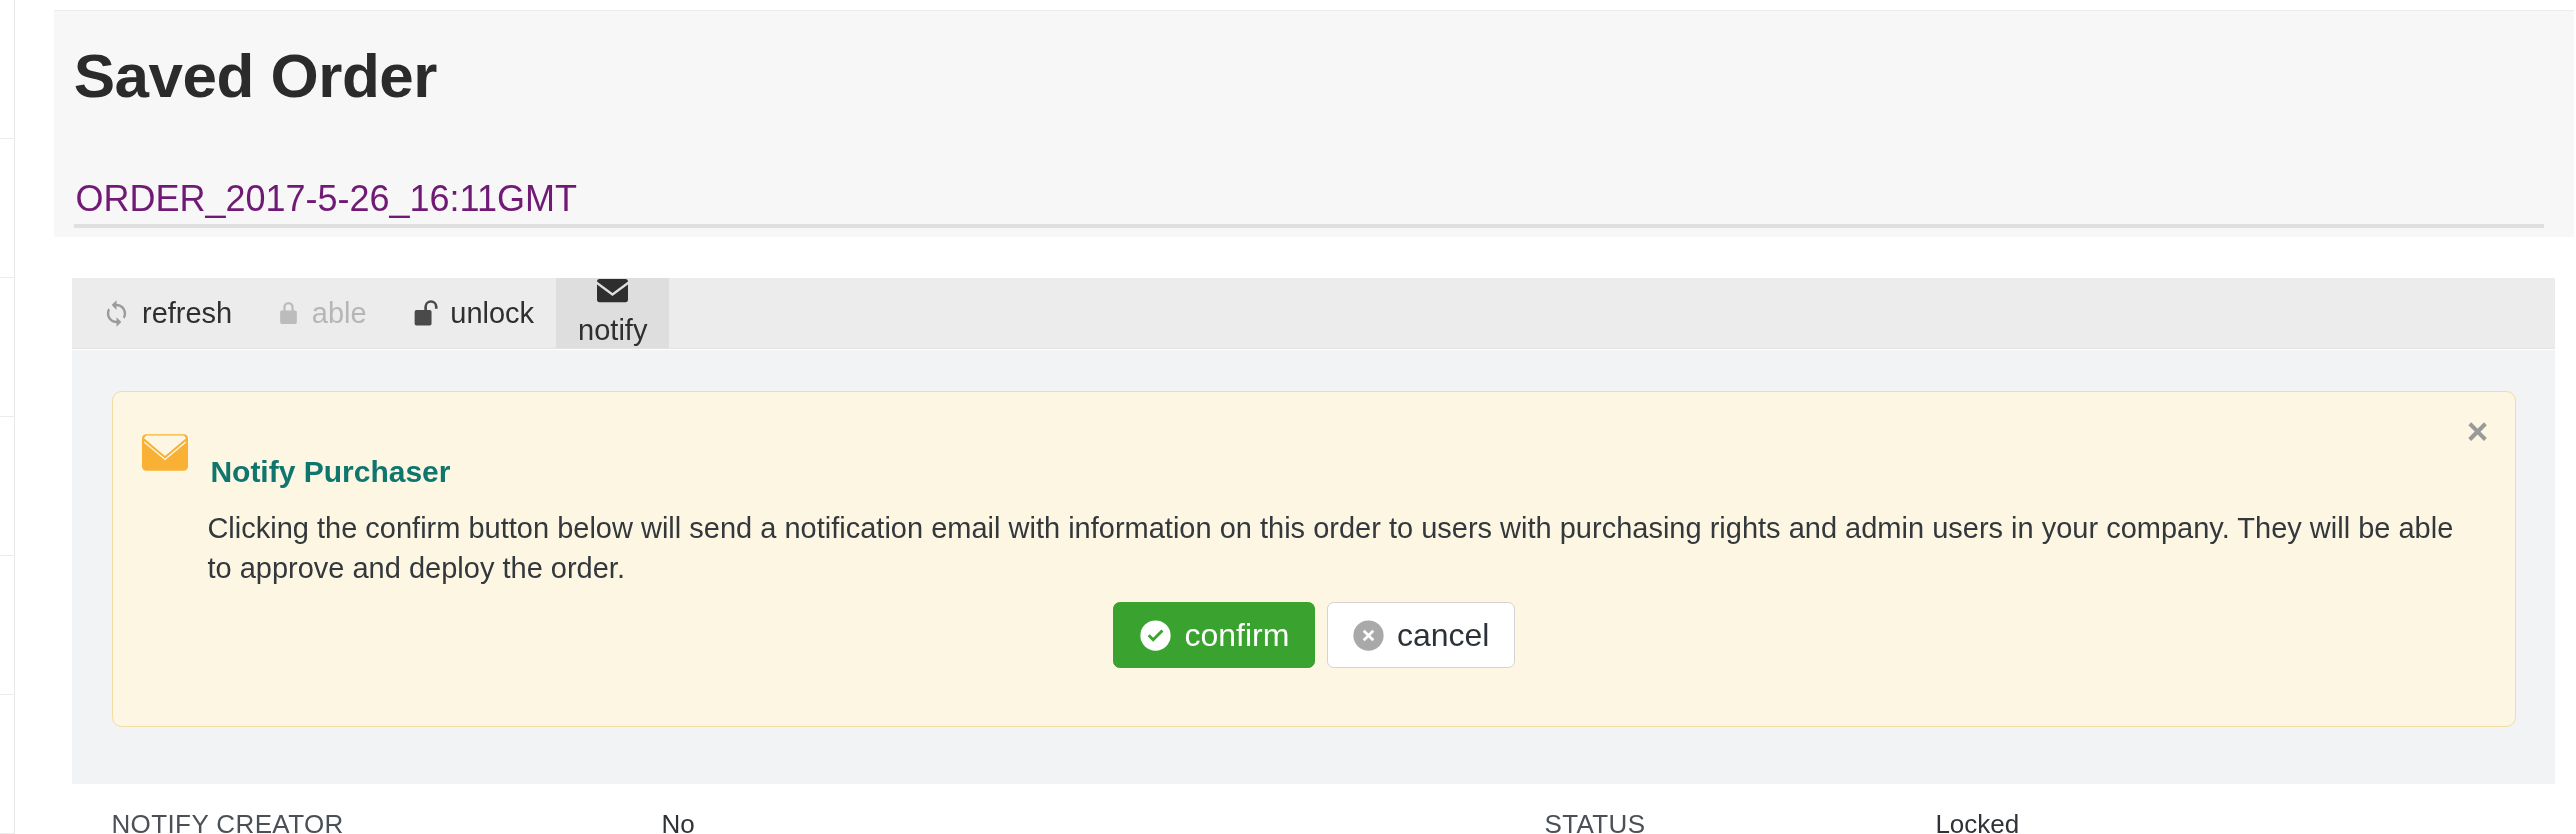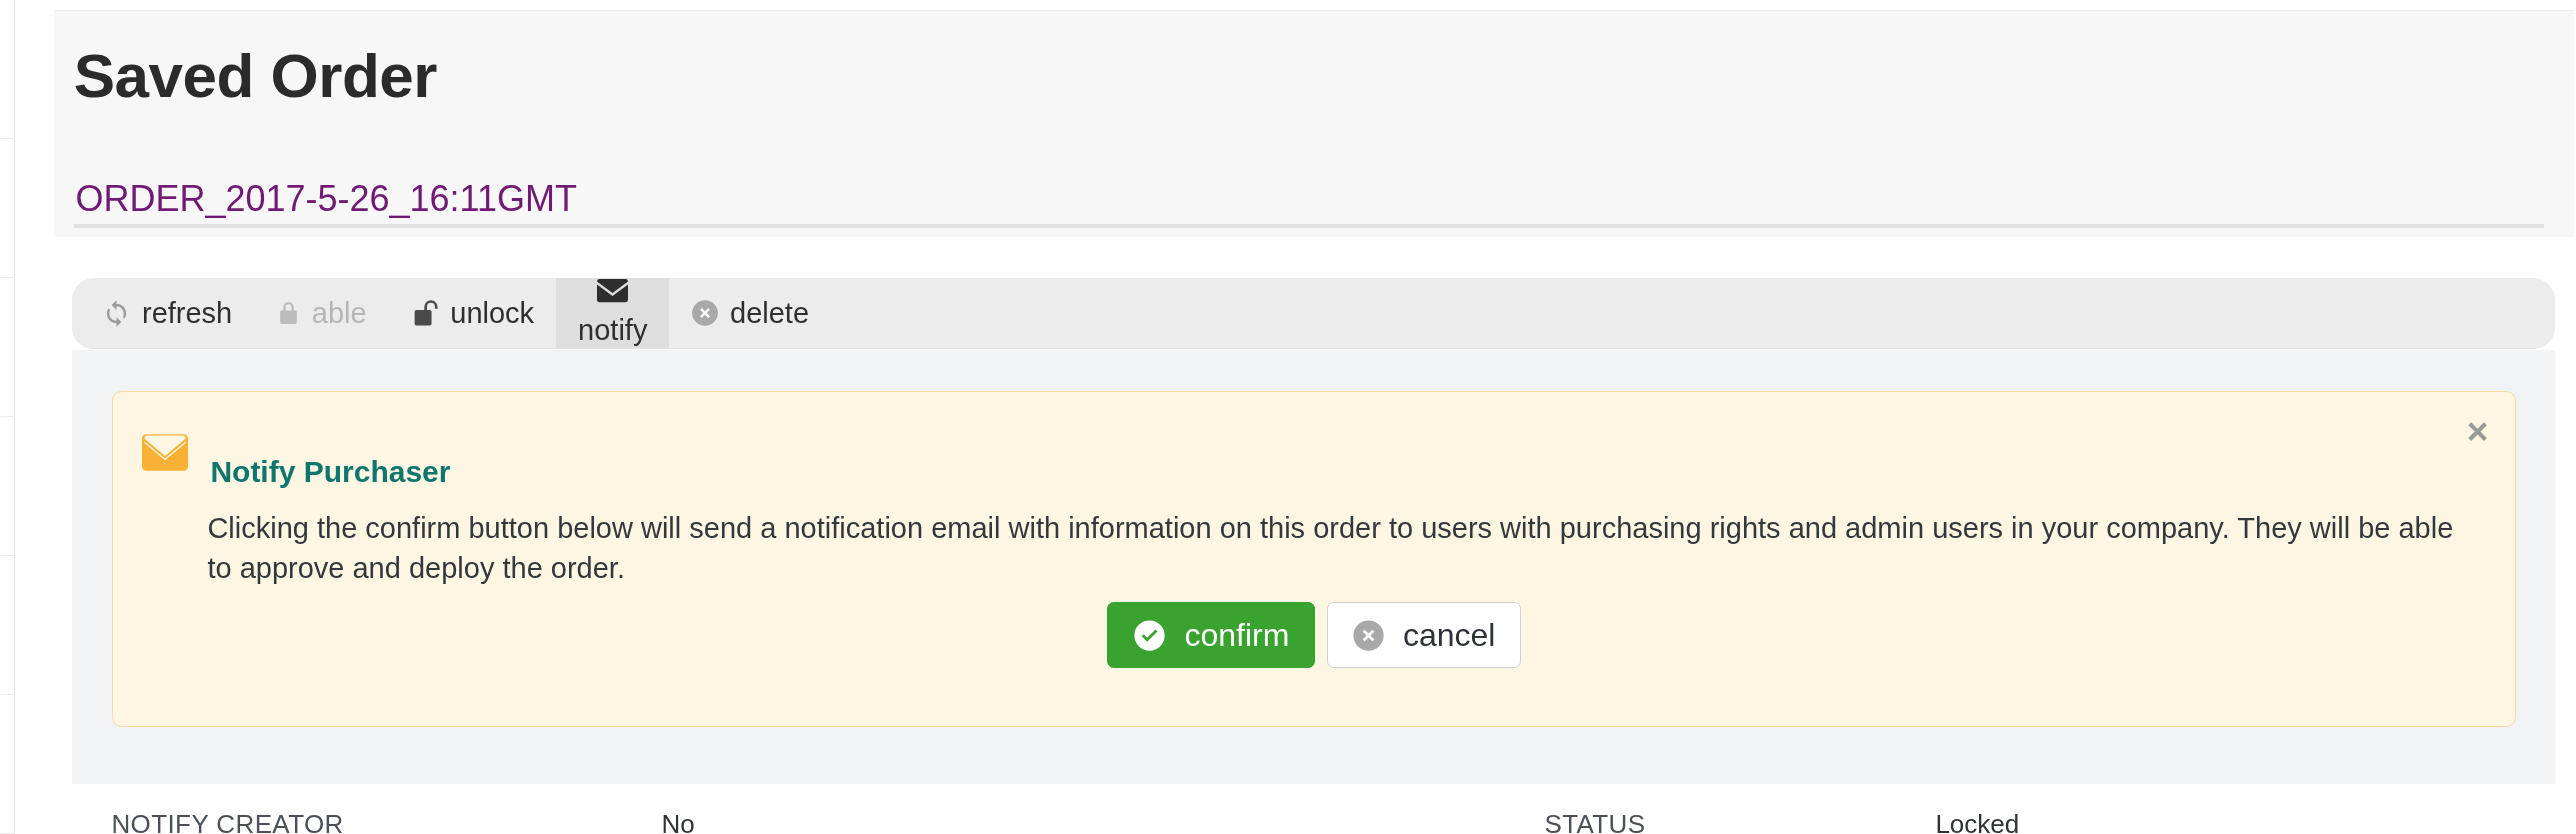--- a/index.html
+++ b/index.html
@@ -96,21 +96,20 @@
     position: absolute;
     left: 55px;
     top: 278px;
     width: 2483px;
     height: 71px;
     background: #ececec;
     border-bottom: 1.9px solid #e2e2e2;
     box-sizing: border-box;
     display: flex;
     align-items: stretch;
-    border-radius: 22px;
   }
   .tool-btn {
     display: flex;
     align-items: center;
     gap: 10.6px;
     padding: 0 22px;
     font-size: 29px;
     color: #2f2f2f;
     white-space: nowrap;
     cursor: pointer;
@@ -186,21 +185,21 @@
     left: 0;
     top: 210px;
     width: 100%;
     display: flex;
     justify-content: center;
     gap: 11.6px;
   }
   .btn {
     display: inline-flex;
     align-items: center;
-    gap: 18px;
+    gap: 12px;
     height: 66px;
     padding: 0 25px;
     border-radius: 6.8px;
     font-size: 32px;
     box-sizing: border-box;
     cursor: pointer;
     user-select: none;
     white-space: nowrap;
   }
   .btn-confirm {
@@ -300,29 +299,20 @@
       <div class="tool-btn active">
         <span class="tool-ico">
           <svg width="31" height="25" viewBox="0 0 24 18" fill="#2e2e2e">
             <path d="M2 0h20a2 2 0 0 1 2 2L12 11 0 2a2 2 0 0 1 2-2z"></path>
             <path d="M0 4.4l12 8.8 12-8.8V16a2 2 0 0 1-2 2H2a2 2 0 0 1-2-2V4.4z"></path>
           </svg>
         </span>
         <span>notify</span>
       </div>
 
-      <div class="tool-btn">
-        <span class="tool-ico">
-          <svg width="28" height="28" viewBox="0 0 24 24">
-            <circle cx="12" cy="12" r="11" fill="#a9a9a9"></circle>
-            <path d="M16.2 9.2l-1.4-1.4L12 10.6 9.2 7.8 7.8 9.2l2.8 2.8-2.8 2.8 1.4 1.4 2.8-2.8 2.8 2.8 1.4-1.4-2.8-2.8z" fill="#ffffff"></path>
-          </svg>
-        </span>
-        <span>delete</span>
-      </div>
 
     </div>
 
     <div class="panel-body">
 
       <div class="alert">
 
         <div class="alert-close">×</div>
 
         <div class="alert-head">

